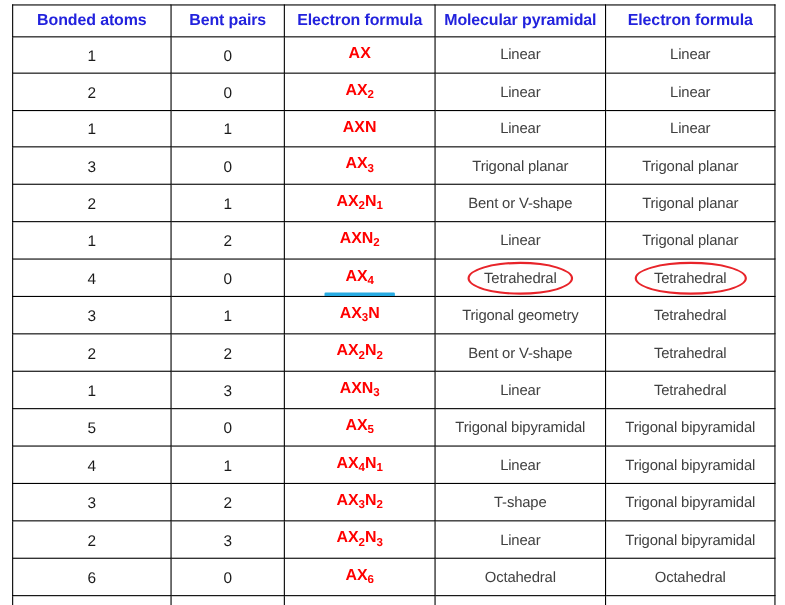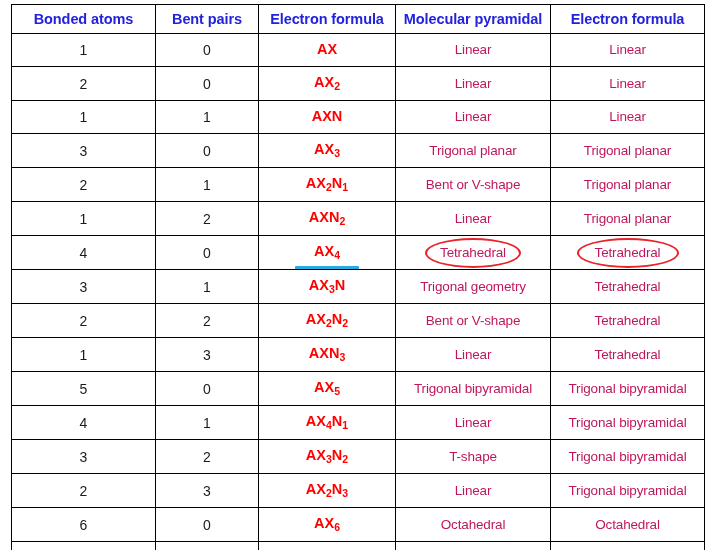--- a/index.html
+++ b/index.html
@@ -76,21 +76,21 @@
   }
   .cell-formula sub {
     font-size: 10.5px;
     vertical-align: baseline;
     position: relative;
     bottom: -3px;
     font-weight: bold;
   }
 
   .cell-geom {
-    color: #be185d;
+    color: #404040;
     font-size: 13.5px;
     font-weight: normal;
     letter-spacing: -0.15px;
     position: relative;
   }
 
   
   .formula-text {
     display: inline-block;
     position: relative;

